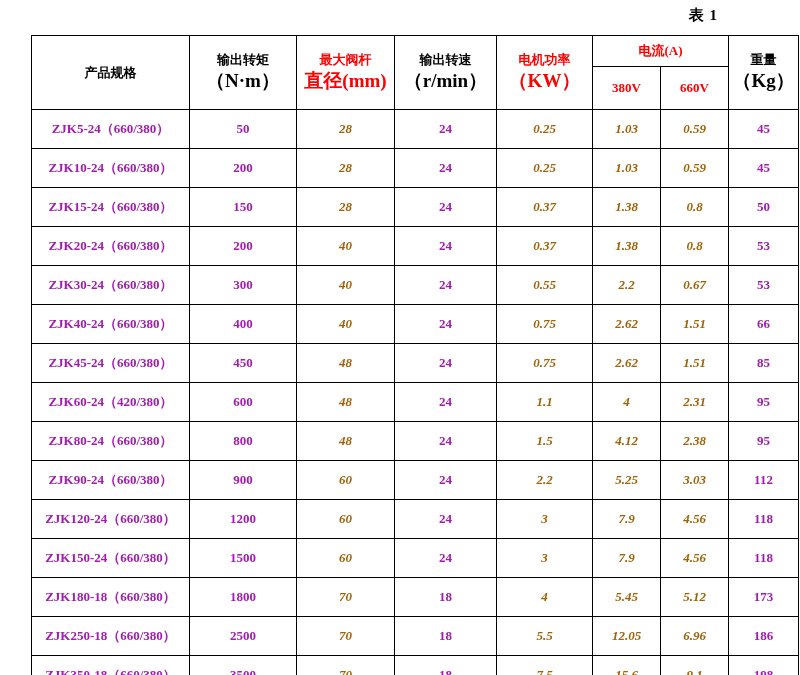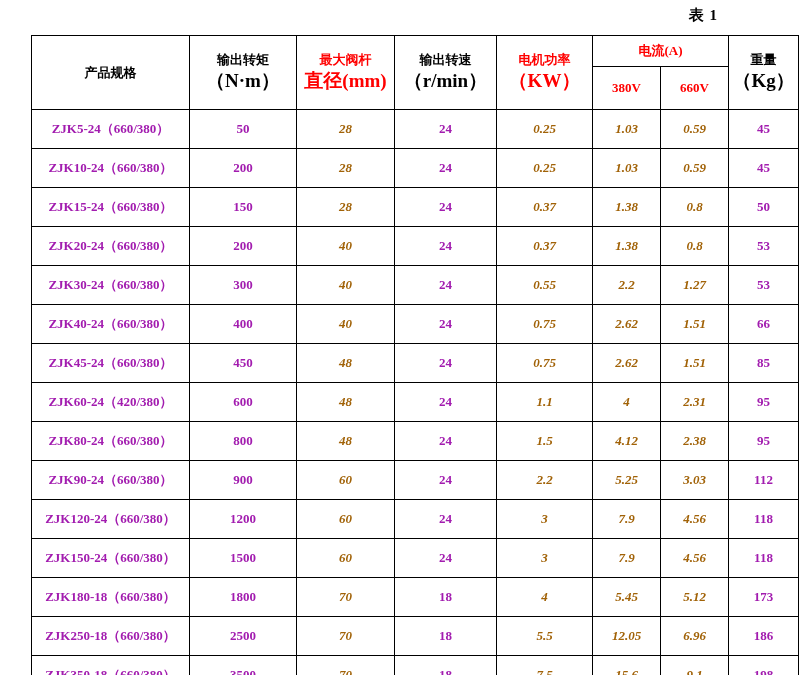--- a/index.html
+++ b/index.html
@@ -174,21 +174,21 @@
         <td class="red">0.8</td>
         <td class="blk">53</td>
       </tr>
       <tr>
         <td class="name blk">ZJK30-24（660/380）</td>
         <td class="blk">300</td>
         <td class="red">40</td>
         <td class="blk">24</td>
         <td class="red">0.55</td>
         <td class="red">2.2</td>
-        <td class="red">1.27</td>
+        <td class="red">0.67</td>
         <td class="blk">53</td>
       </tr>
       <tr>
         <td class="name blk">ZJK40-24（660/380）</td>
         <td class="blk">400</td>
         <td class="red">40</td>
         <td class="blk">24</td>
         <td class="red">0.75</td>
         <td class="red">2.62</td>
         <td class="red">1.51</td>

